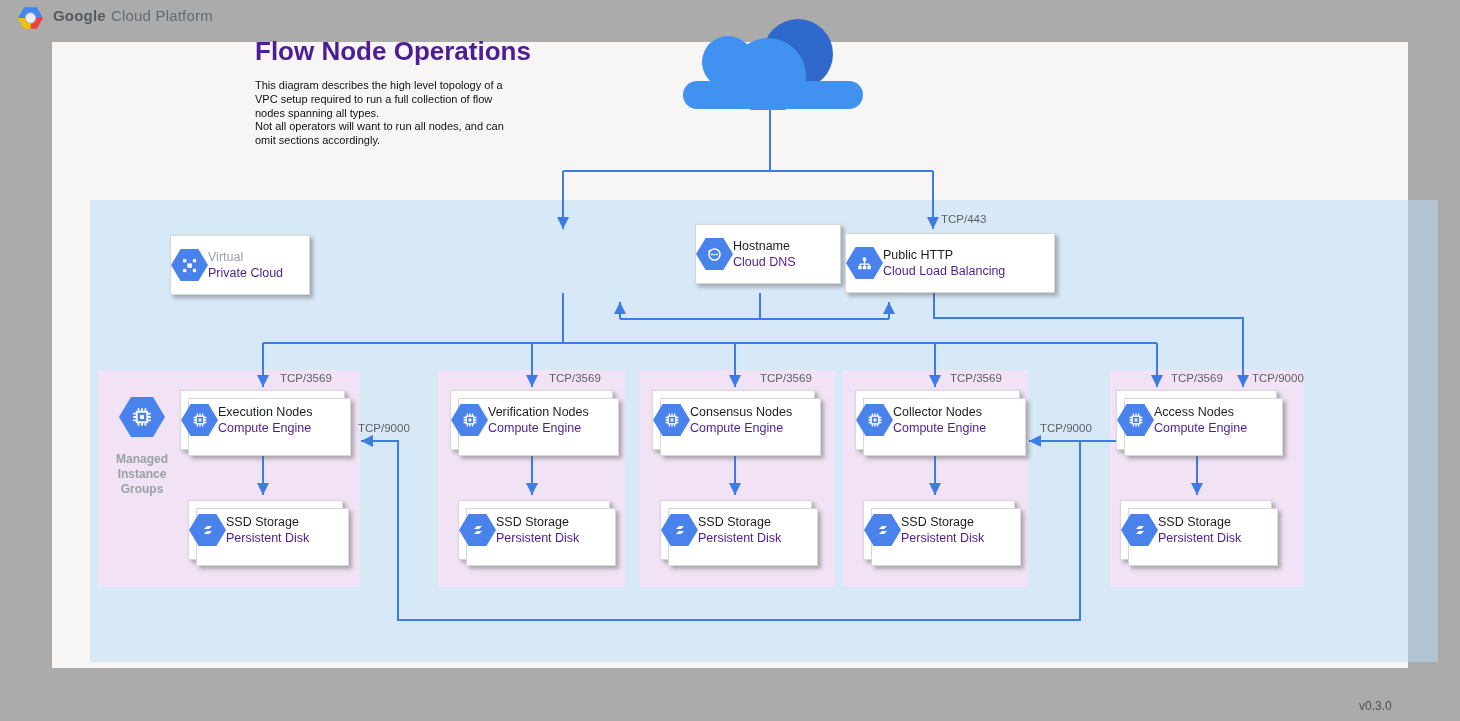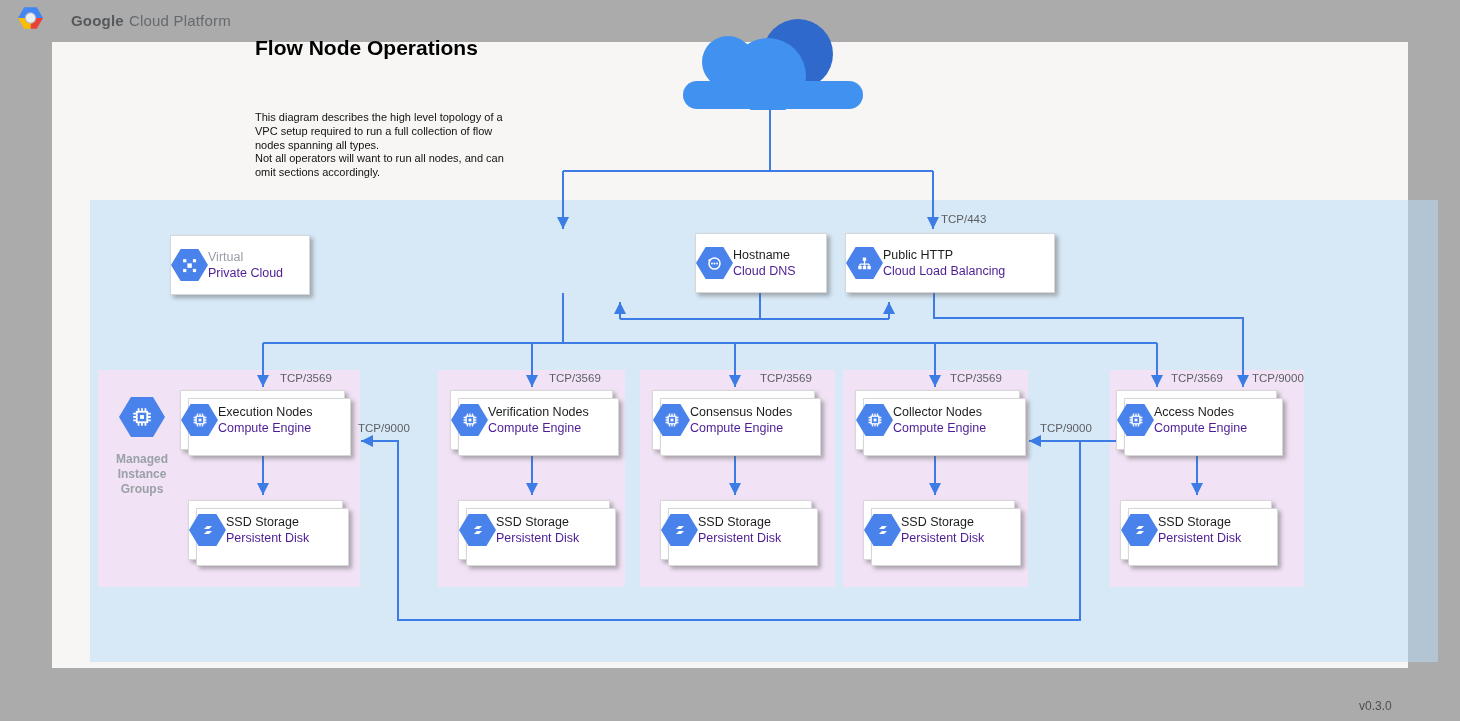--- a/index.html
+++ b/index.html
@@ -1,29 +1,29 @@
 <!DOCTYPE html>
 <html><head>
 <meta charset="utf-8">
 <style>
   html,body{margin:0;padding:0;}
   body{font-family:"Liberation Sans", sans-serif; background:#ababab; width:1460px; height:721px; position:relative; overflow:hidden;}
   .stage{position:absolute; left:0; top:0; width:1460px; height:721px;}
 
   
-  .header{position:absolute; left:18px; top:7px; display:flex; align-items:flex-end; gap:28px; z-index:6;}
+  .header{position:absolute; left:18px; top:7px; display:flex; align-items:flex-start; gap:10px; z-index:6;}
   .brand{font-size:15px; color:#5f6368; letter-spacing:.2px;}
   .brand .b1{font-weight:bold; color:#56595c;}
   .brand .b2{color:#646official;}
   .brand .b2{color:#646a6e; font-weight:400; margin-left:5px;}
 
   
   .canvas{position:absolute; left:52px; top:42px; width:1356px; height:626px; background:#f7f6f4; z-index:0;}
-  .diagram-title{position:absolute; left:255px; top:36px; font-size:21px; font-weight:bold; color:#000000; z-index:2;}
-  .diagram-desc{position:absolute; left:255px; top:79px; width:290px; font-size:11px; line-height:13.8px; color:#111; white-space:pre-line; z-index:2;margin-top:32px;}
+  .diagram-title{position:absolute; left:255px; top:36px; font-size:26px; font-weight:bold; color:#4c1d95; z-index:2;}
+  .diagram-desc{position:absolute; left:255px; top:79px; width:290px; font-size:11px; line-height:13.8px; color:#111; white-space:pre-line; z-index:2;}
   .version{position:absolute; left:1359px; top:699px; font-size:12px; color:#4d5053; z-index:6;}
 
   .vpc-rect{position:absolute; left:90px; top:200px; width:1348px; height:462px; background:rgba(186,219,247,.52); z-index:1;}
   .group{position:absolute; top:370px; height:217px; background:#f1e3f5; z-index:2;}
 
   svg.connectors{position:absolute; left:0; top:0; width:1460px; height:721px; z-index:3; pointer-events:none;}
   .cloud{position:absolute; left:683px; top:18px; z-index:2;}
 
   
   .card{position:absolute; height:60px; background:#fff; border:1px solid #d7d7d7; box-sizing:border-box;
@@ -130,21 +130,21 @@
           </g>
         </svg>
     </div>
     <div class="card-text">
       <div class="card-title">Virtual</div>
       <div class="card-sub">Private Cloud</div>
     </div>
   </div>
 
 
-  <div class="card" style="left:695px;top:233px;width:132px">
+  <div class="card" style="left:695px;top:224px;width:146px">
     <div class="hex">
       <svg width="17" height="17" viewBox="0 0 16 16">
           <circle cx="8" cy="8" r="5.2" stroke="#fff" stroke-width="1.4" fill="none"></circle>
           <circle cx="5.6" cy="8" r="0.9" fill="#fff"></circle>
           <circle cx="8" cy="8" r="0.9" fill="#fff"></circle>
           <circle cx="10.4" cy="8" r="0.9" fill="#fff"></circle>
           <path d="M3.4 3.2 L1.8 5.4 L4.4 5.8 Z" fill="#fff"></path>
         </svg>
     </div>
     <div class="card-text">

